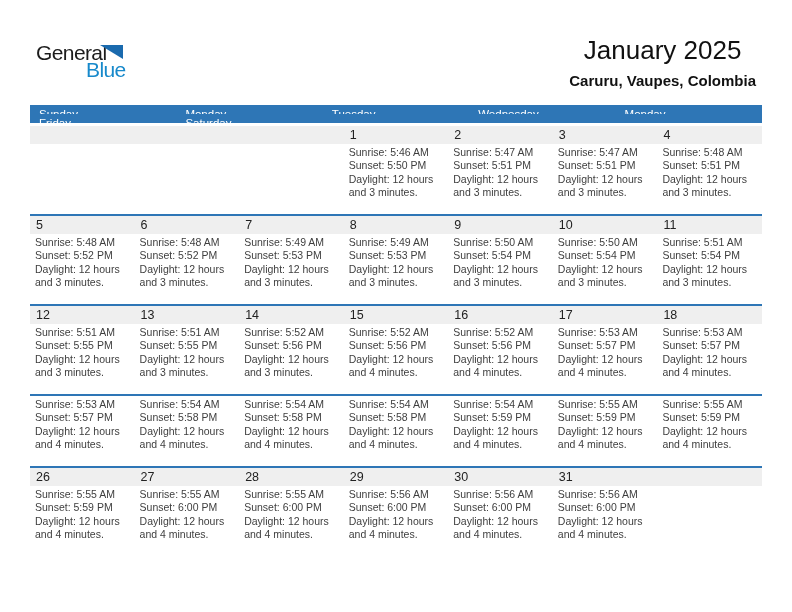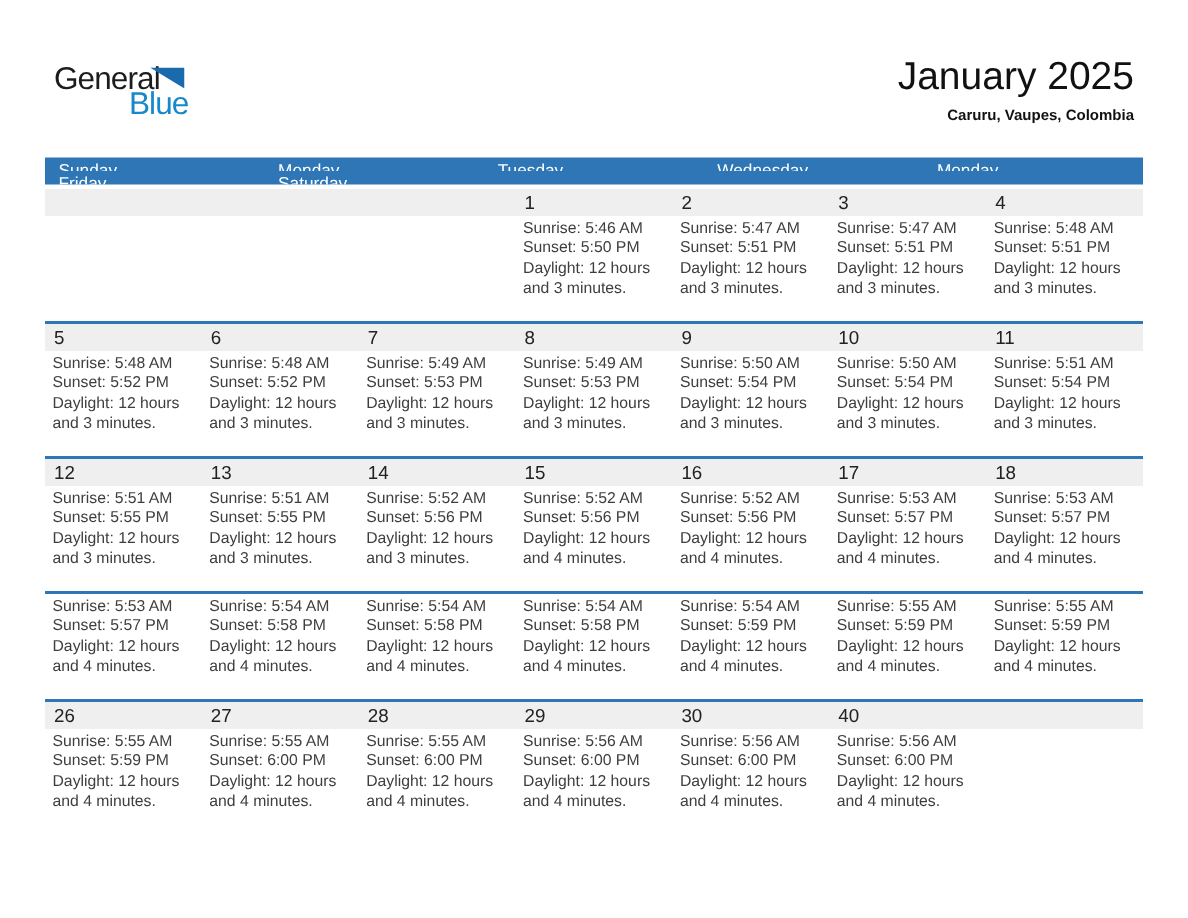--- a/index.html
+++ b/index.html
@@ -19,21 +19,21 @@
   .logo-triangle{position:absolute;left:64px;top:3px;width:23px;height:14px;}
   .logo-blue{
     position:absolute;left:50px;top:17px;
     font-size:21px;font-weight:500;letter-spacing:-0.6px;
     color:var(--logo-blue,#1789cb);line-height:1;
   }
 
   
   .titles{position:absolute;top:36px;right:36px;text-align:right;}
   .title{font-size:26px;font-weight:400;color:#111;line-height:1.15;margin:0;text-align:center;}
-  .subtitle{margin-top:6px;font-size:10px;font-weight:700;color:#111;}
+  .subtitle{margin-top:6px;font-size:15px;font-weight:700;color:#111;}
 
   
   .calendar{position:absolute;left:30px;top:105px;width:732px;}
   .weekday-row{
     display:grid;grid-template-columns:repeat(5,1fr);
     background:var(--header-bg,#2e76b6);height:18px;
   }
   .weekday-cell{
     color:#ffffff;font-size:11.5px;line-height:18px;
     padding-left:9px;overflow:hidden;white-space:nowrap;
@@ -251,21 +251,21 @@
             </div>
           </div>
         </div>
         <div class="week-row">
           <div class="num-strip">
             <div class="day-num">26</div>
             <div class="day-num">27</div>
             <div class="day-num">28</div>
             <div class="day-num">29</div>
             <div class="day-num">30</div>
-            <div class="day-num">40</div>
+            <div class="day-num">31</div>
             <div class="day-num"></div>
           </div>
           <div class="detail-strip">
             <div class="day-details">
               <div class="detail-line">Sunrise: 5:55 AM</div>
               <div class="detail-line">Sunset: 5:59 PM</div>
               <div class="detail-line">Daylight: 12 hours and 4 minutes.</div>
             </div>
             <div class="day-details">
               <div class="detail-line">Sunrise: 5:55 AM</div>

